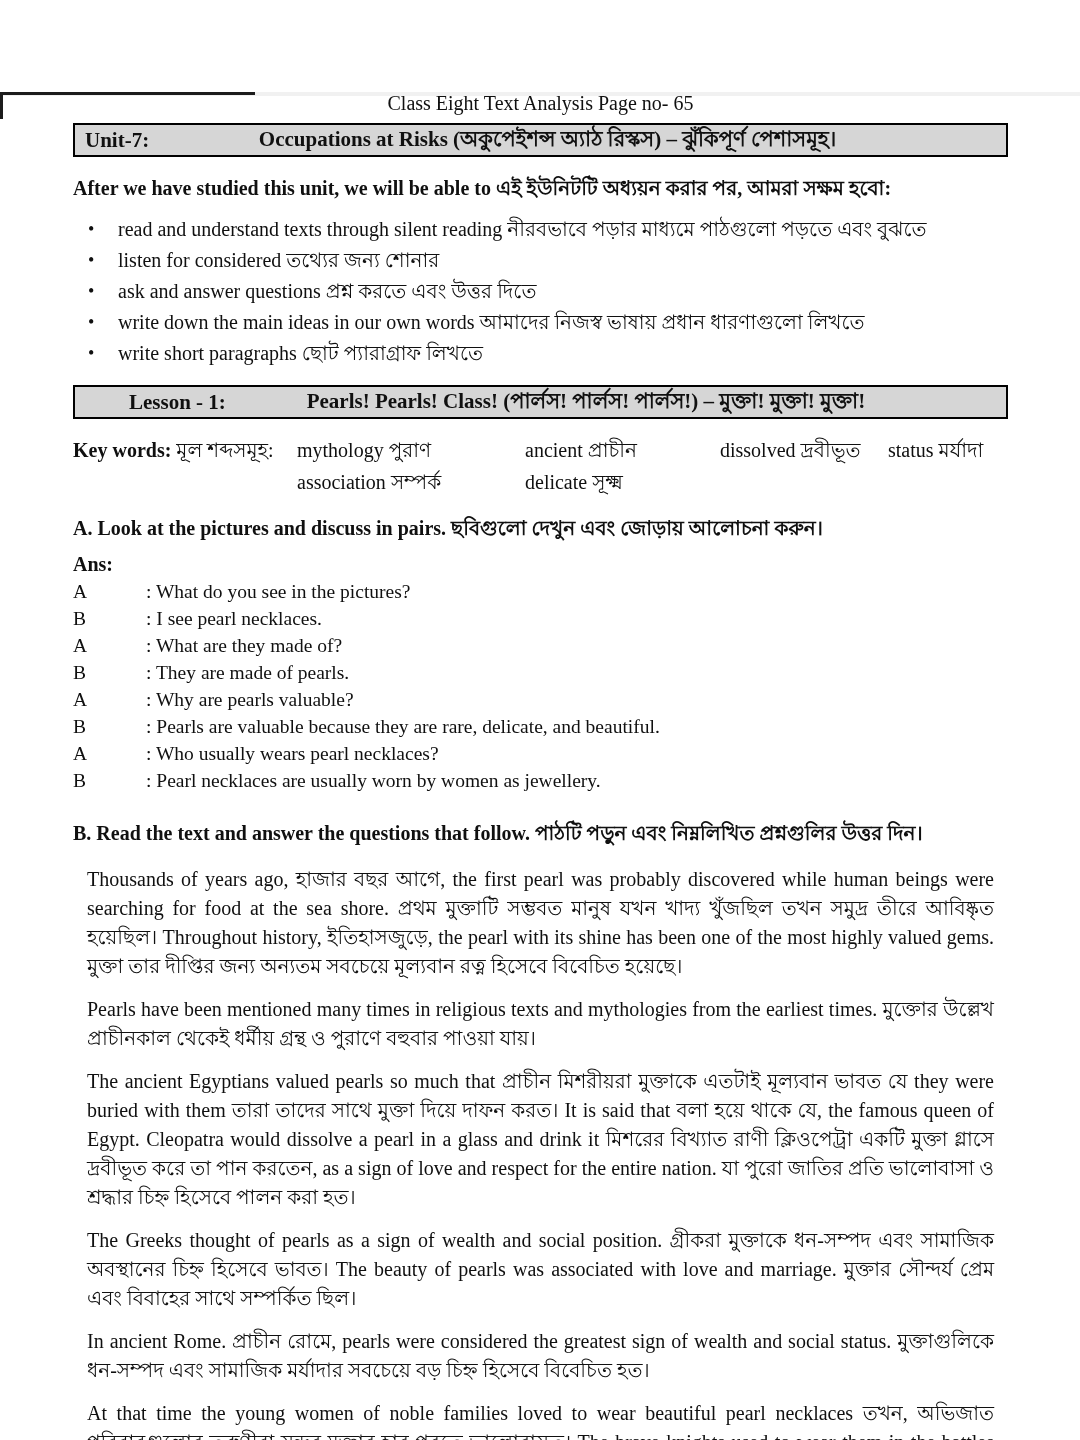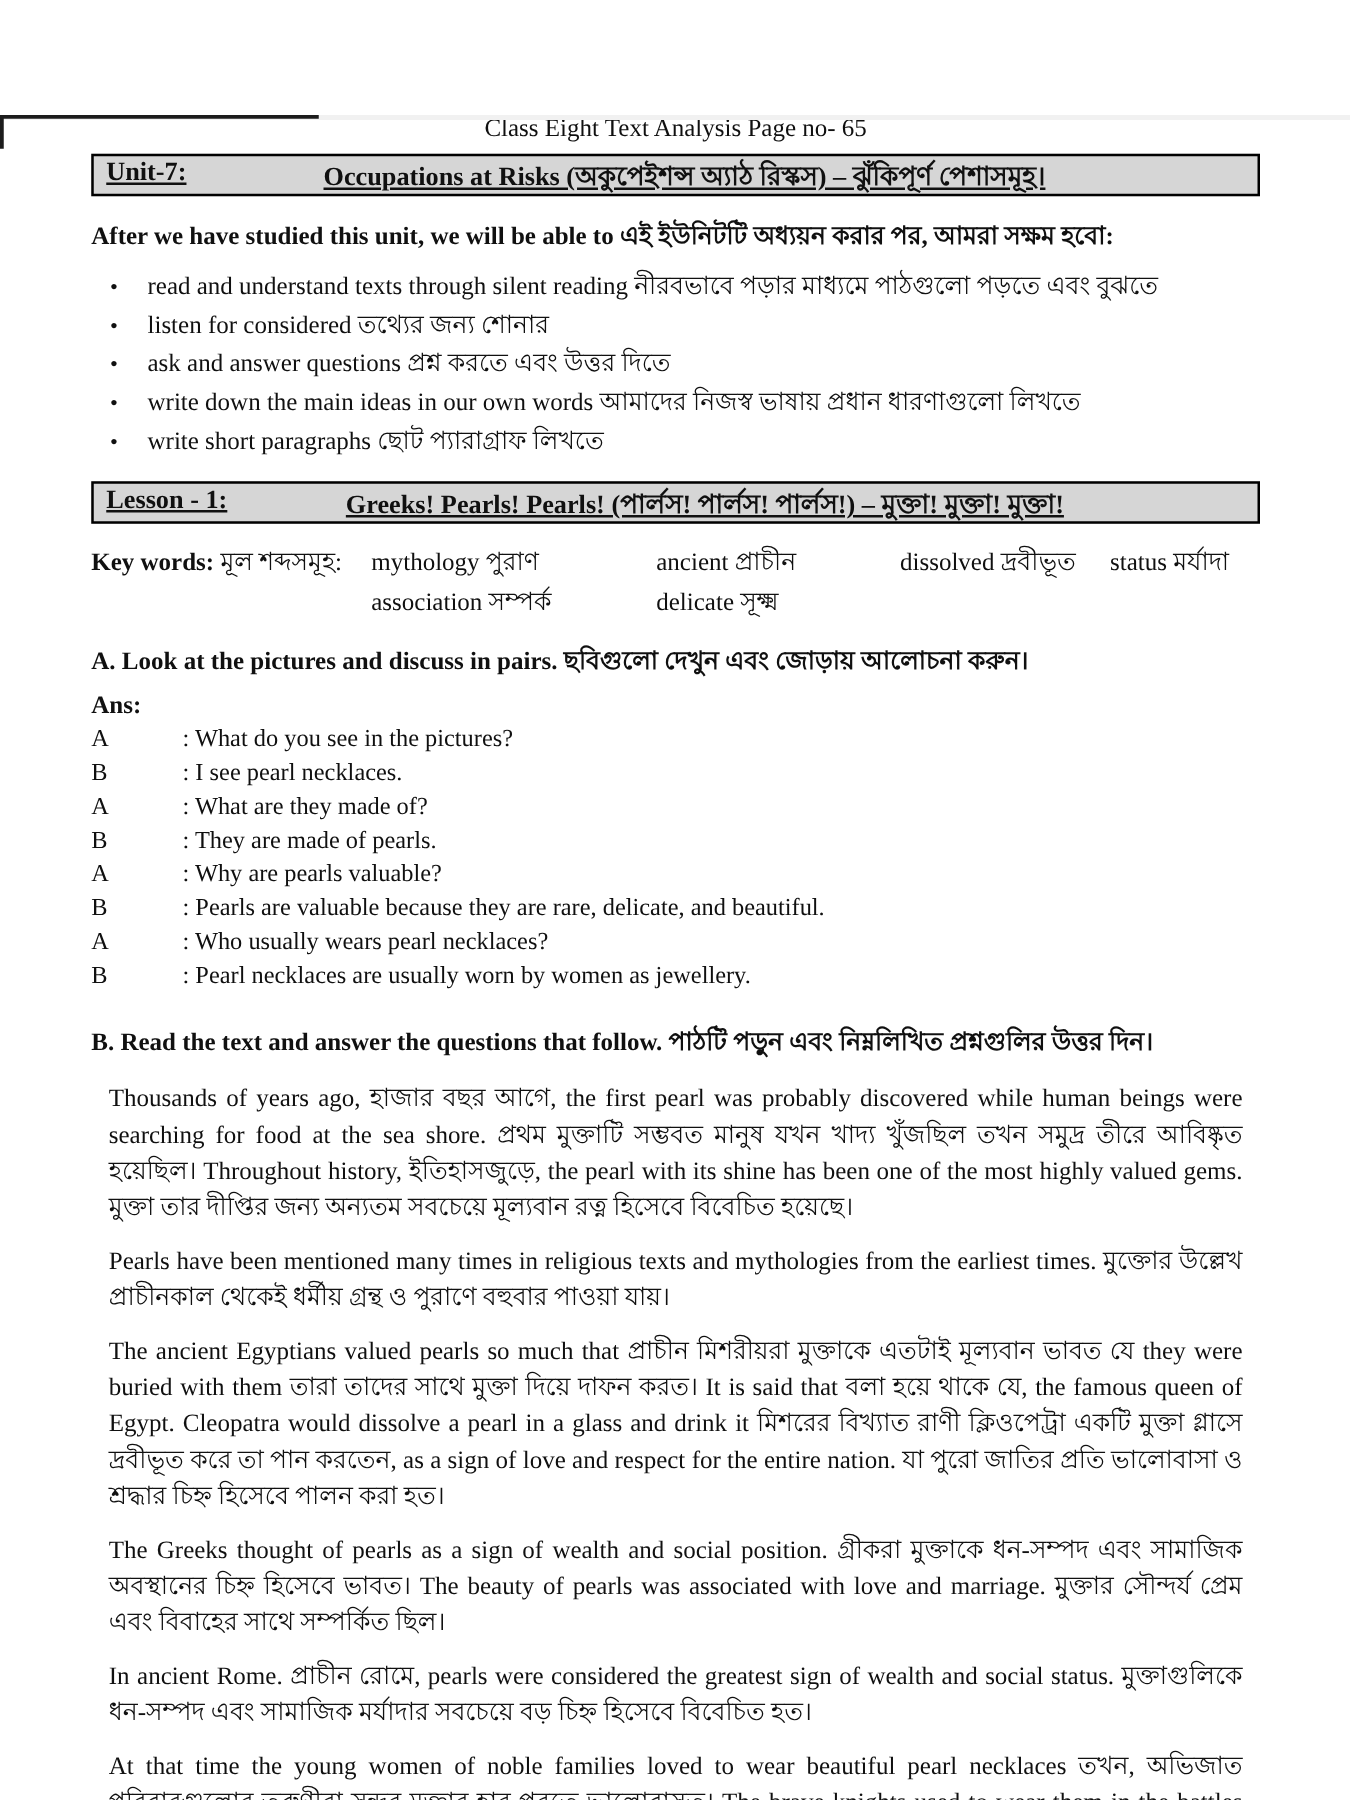--- a/index.html
+++ b/index.html
@@ -26,23 +26,23 @@
     text-align: center;
     font-size: 20px;
   }
 
   .bar {
     margin-top: 8px;
     border: 2px solid #000;
     background: #d6d6d6;
     height: 30px;
     display: flex;
+    align-items: center;
     font-weight: bold;
     font-size: 21px;
-    text-decoration: underline;
   }
   .bar .bar-label { padding-left: 10px; white-space: nowrap; }
   .bar .bar-title { flex: 1; text-align: center; padding-right: 60px; }
 
   .intro {
     margin-top: 16px;
     font-weight: bold;
     font-size: 20px;
   }
 
@@ -51,21 +51,21 @@
     display: flex;
     padding-left: 15px;
     line-height: 31px;
     font-size: 20px;
   }
   .dot {
     width: 30px;
     font-size: 18px;
   }
 
-  .lesson-bar-wrap { margin-top: 16px; }
+  .lesson-bar-wrap { margin-top: 16px; padding-left: 44px; }
 
   .keywords {
     margin-top: 16px;
     display: flex;
     font-size: 20px;
     line-height: 30px;
   }
   .kw-label { width: 224px; flex: none; }
   .kw-grid {
     flex: 1;
@@ -156,21 +156,21 @@
         </div>
 
         <div class="bullet-item">
           <span class="dot">•</span>
           <span><span>write short paragraphs</span> <span>ছোট প্যারাগ্রাফ লিখতে</span></span>
         </div>
       </div>
 
     <div class="bar lesson-bar-wrap">
       <span class="bar-label">Lesson - 1:</span>
-      <span class="bar-title">Greeks! Pearls! Pearls! (পার্লস! পার্লস! পার্লস!) –  মুক্তা! মুক্তা! মুক্তা!</span>
+      <span class="bar-title">Pearls! Pearls! Class! (পার্লস! পার্লস! পার্লস!) –  মুক্তা! মুক্তা! মুক্তা!</span>
     </div>
 
     <div class="keywords">
       <span class="kw-label"><b>Key words:</b> <span>মূল শব্দসমূহ:</span></span>
       <span class="kw-grid">
 
           <span class="kw-item"><span>mythology</span> <span>পুরাণ</span></span>
 
           <span class="kw-item"><span>ancient</span> <span>প্রাচীন</span></span>
 

